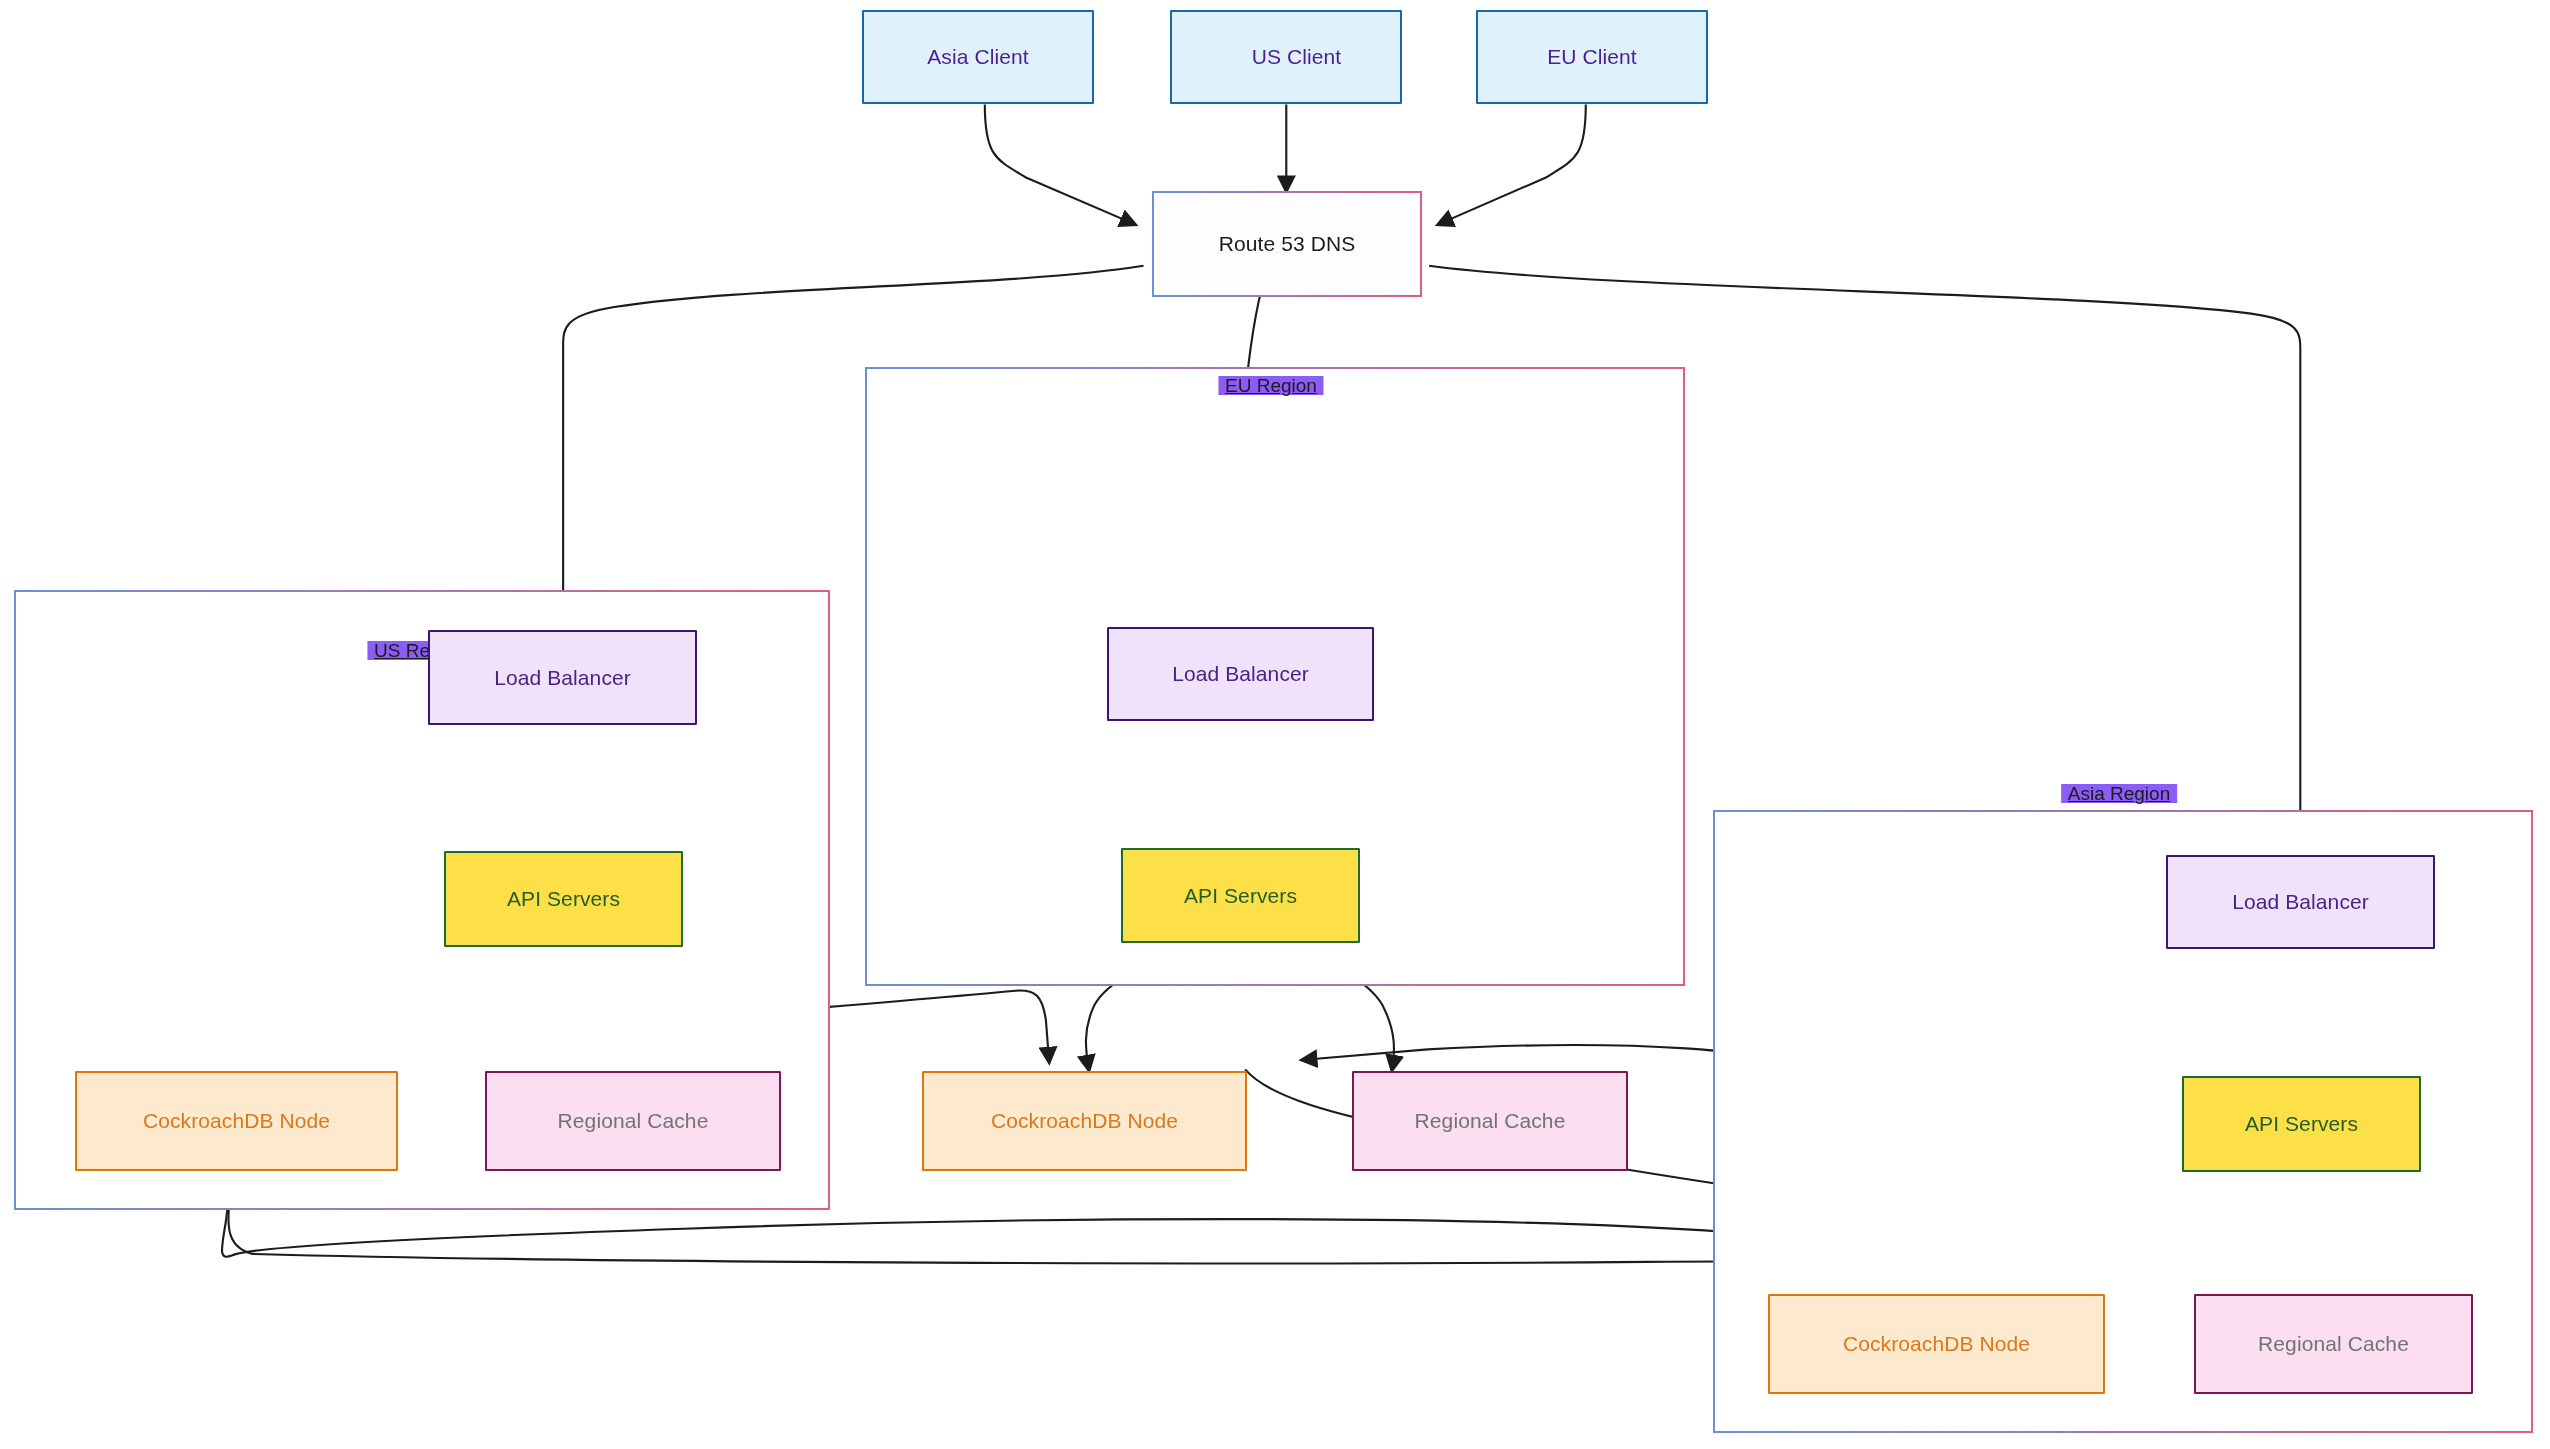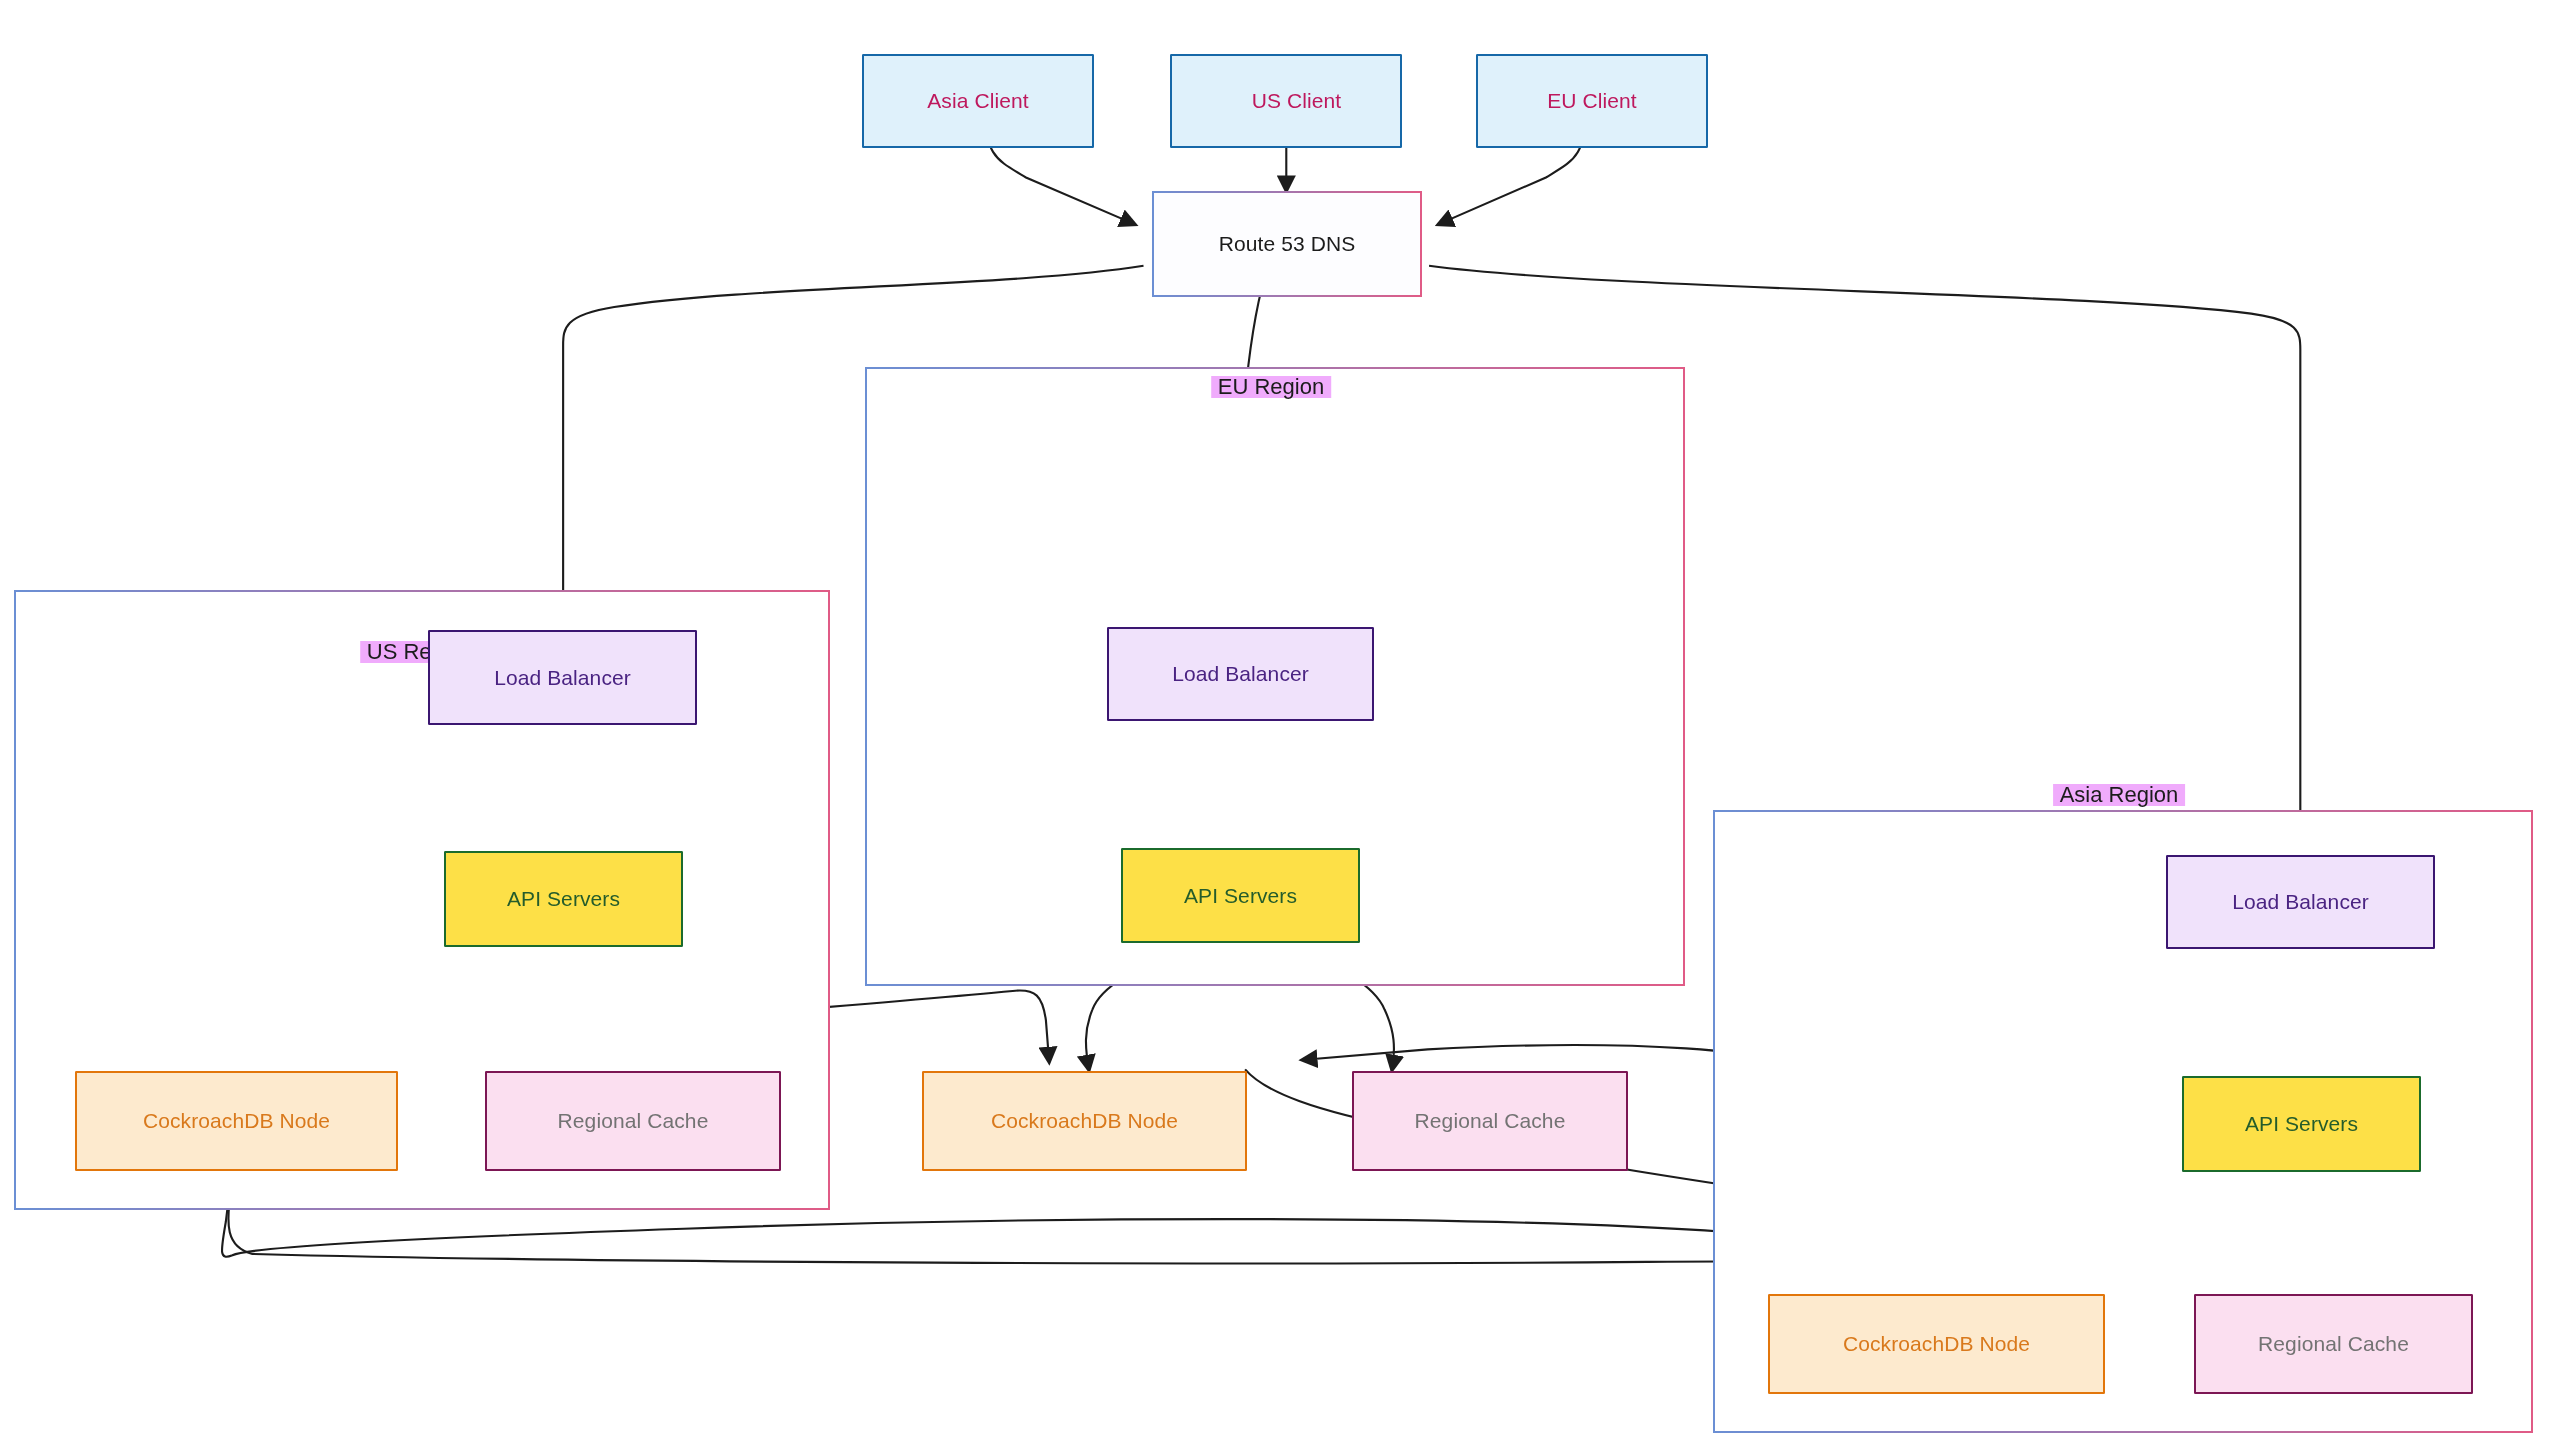--- a/index.html
+++ b/index.html
@@ -32,43 +32,44 @@
   .subgraph {
     position: absolute;
     box-sizing: border-box;
     background: #ffffff;
     border: 2px solid transparent;
     border-image-slice: 1;
   }
   .subgraph-title {
     position: absolute;
     transform: translateX(-50%);
-    font-size: 22px;
+    font-size: 19px;
     color: #1c1c1c;
     white-space: nowrap;
-    background: #f0abfc;
+    background: #8b5cf6;
     padding: 0 6.6px;
     line-height: 1;
+    text-decoration: underline;
   }
   
   .node {
     position: absolute;
     box-sizing: border-box;
     display: flex;
     align-items: center;
     justify-content: center;
     font-size: 21px;
     text-align: center;
     border-width: 2.7px;
     border-style: solid;
     border-radius: 1.3px;
     line-height: 1.2;
     letter-spacing: 0.1px;
   }
-  .n-client   { background:#dff1fb; border-color:#1668a8; color:#be185d;margin-top:44px; }
+  .n-client   { background:#dff1fb; border-color:#1668a8; color:#4c1d95; }
   .n-dns      { background:#fdfdff; border:2px solid transparent; color:#1c1c1c; }
   .n-lb       { background:#f0e2fb; border-color:#3b1671; color:#4a2382; }
   .n-api      { background:#fde047; border-color:#1b6b2c; color:#245c2b; }
   .n-db       { background:#fdeace; border-color:#e2760b; color:#d9791c; }
   .n-cache    { background:#fbdff0; border-color:#7c1654; color:#737373; }
 </style>
 </head>
 <body>
 
 <div id="canvas">

